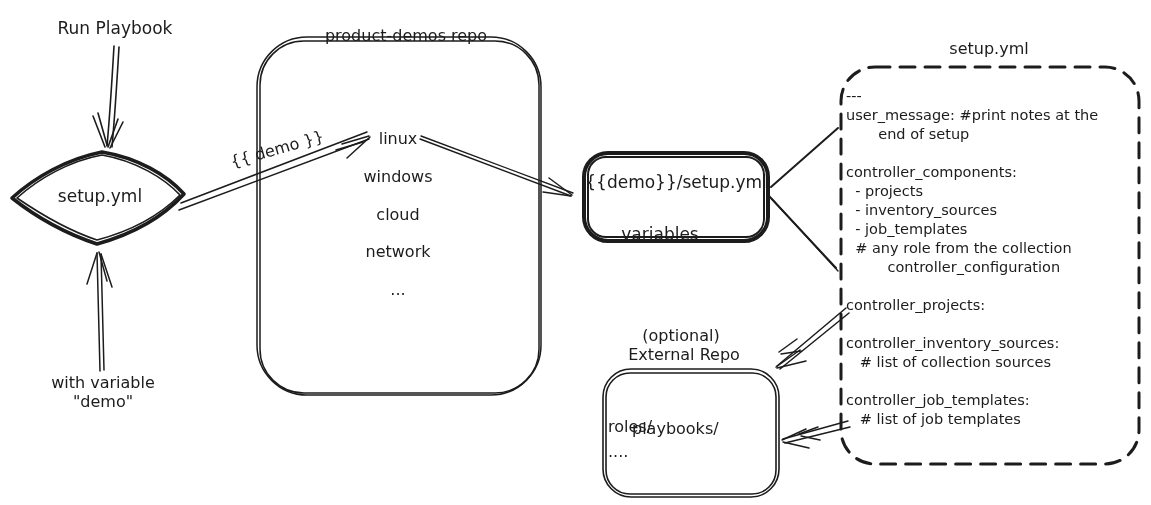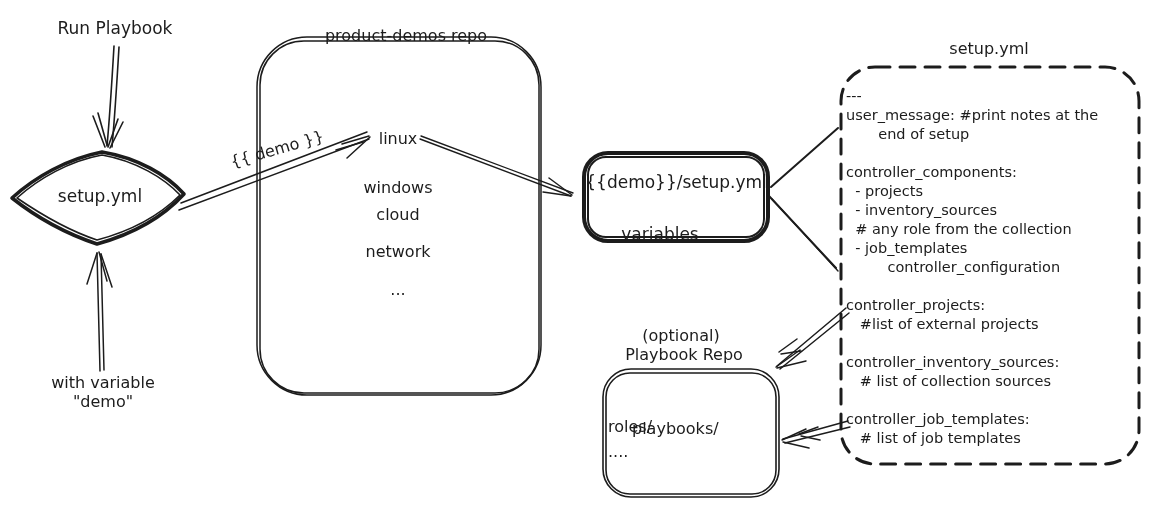--- a/index.html
+++ b/index.html
@@ -145,51 +145,50 @@
 
   <div class="label cx fs17" style="left:100px; top:187px;">setup.yml</div>
 
   <div class="label cx fs16" style="left:103px; top:374px;">with variable</div>
   <div class="label cx fs16" style="left:103px; top:393px;">"demo"</div>
 
   <div class="demo-label">{{ demo }}</div>
 
   <div class="label cx fs16" style="left:406px; top:27px;">product-demos repo</div>
   <div class="label cx fs16" style="left:398px; top:130px;">linux</div>
-  <div class="label cx fs16" style="left:398px; top:168px;margin-top:11px;">windows</div>
+  <div class="label cx fs16" style="left:398px; top:168px;">windows</div>
   <div class="label cx fs16" style="left:398px; top:206px;">cloud</div>
   <div class="label cx fs16" style="left:398px; top:243px;">network</div>
   <div class="label cx fs16" style="left:398px; top:281px;">...</div>
 
   <div class="label cx fs17" style="left:676px; top:173px;">{{demo}}/setup.yml</div>
   <div class="label cx fs17" style="left:660px; top:197px;margin-top:28px;">variables</div>
 
   <div class="label cx fs16" style="left:989px; top:40px;">setup.yml</div>
 
   <div class="yaml">
     <div class="yaml-line">---</div>
     <div class="yaml-line">user_message: #print notes at the</div>
     <div class="yaml-line">       end of setup</div>
     <div class="yaml-line"></div>
     <div class="yaml-line">controller_components:</div>
     <div class="yaml-line">  - projects</div>
     <div class="yaml-line">  - inventory_sources</div>
+    <div class="yaml-line">  - job_templates</div>
     <div class="yaml-line">  # any role from the collection</div>
-    <div class="yaml-line">  - job_templates</div>
     <div class="yaml-line">         controller_configuration</div>
     <div class="yaml-line"></div>
     <div class="yaml-line">controller_projects:</div>
-    <div class="yaml-line">   #list of external projects</div>
     <div class="yaml-line"></div>
     <div class="yaml-line">controller_inventory_sources:</div>
     <div class="yaml-line">   # list of collection sources</div>
     <div class="yaml-line"></div>
     <div class="yaml-line">controller_job_templates:</div>
     <div class="yaml-line">   # list of job templates</div>
   </div>
 
   <div class="label cx fs16" style="left:681px; top:327px;">(optional)</div>
-  <div class="label cx fs16" style="left:684px; top:346px;">Playbook Repo</div>
+  <div class="label cx fs16" style="left:684px; top:346px;">External Repo</div>
   <div class="label fs16" style="left:608px; top:418px;">roles/</div>
   <div class="label fs16" style="left:632px; top:420px;">playbooks/</div>
   <div class="label fs16" style="left:608px; top:443px;">....</div>
 
 </div>
 
 </body></html>

